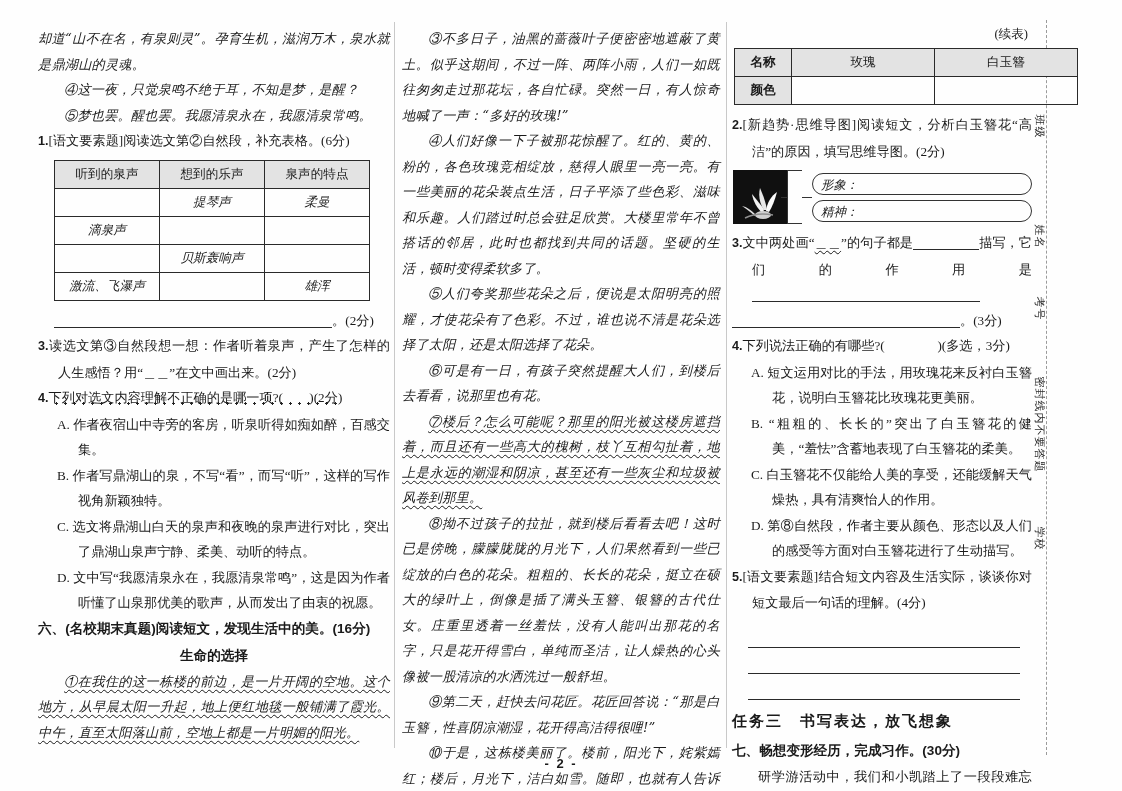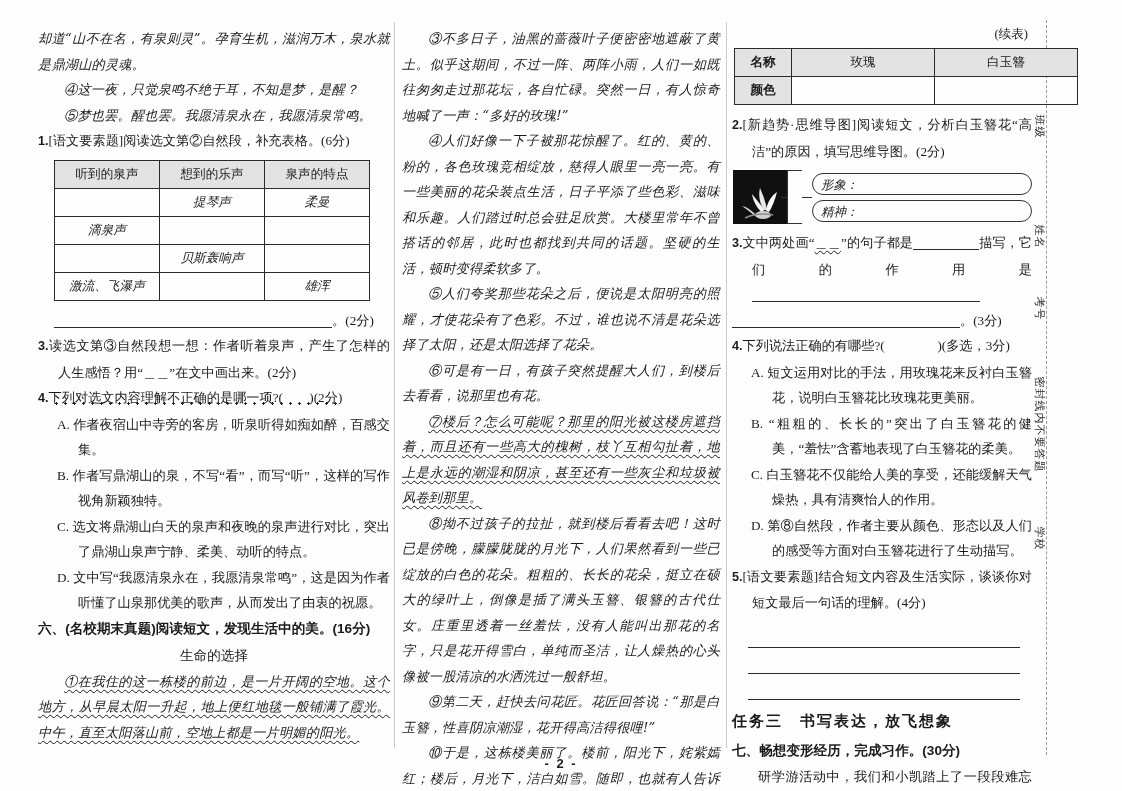--- a/index.html
+++ b/index.html
@@ -98,21 +98,21 @@
   .sec-head {
     font-size: 13.6px;
     font-weight: bold;
     line-height: 26px;
     margin: 0;
     font-family: "Liberation Sans", sans-serif;
   }
   .art-title {
     text-align: center;
     font-size: 13.6px;
-    font-weight: normal;
+    font-weight: bold;
     line-height: 27px;
     margin: 0;
     font-family: "Liberation Sans", sans-serif;
   }
   .task-head {
     font-size: 15px;
     font-weight: bold;
     letter-spacing: 2px;
     line-height: 30px;
     margin: 6px 0 2px 0;

